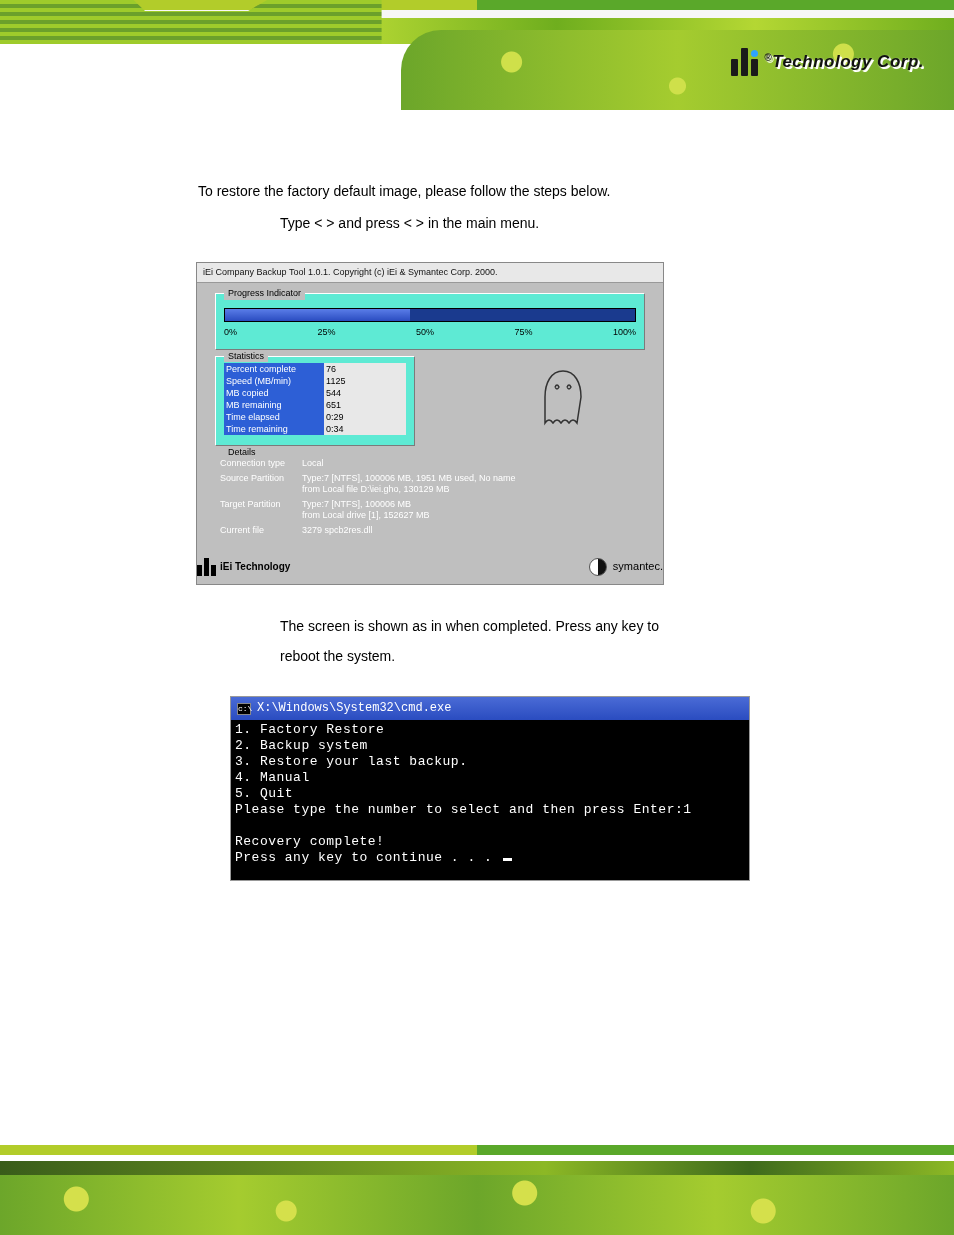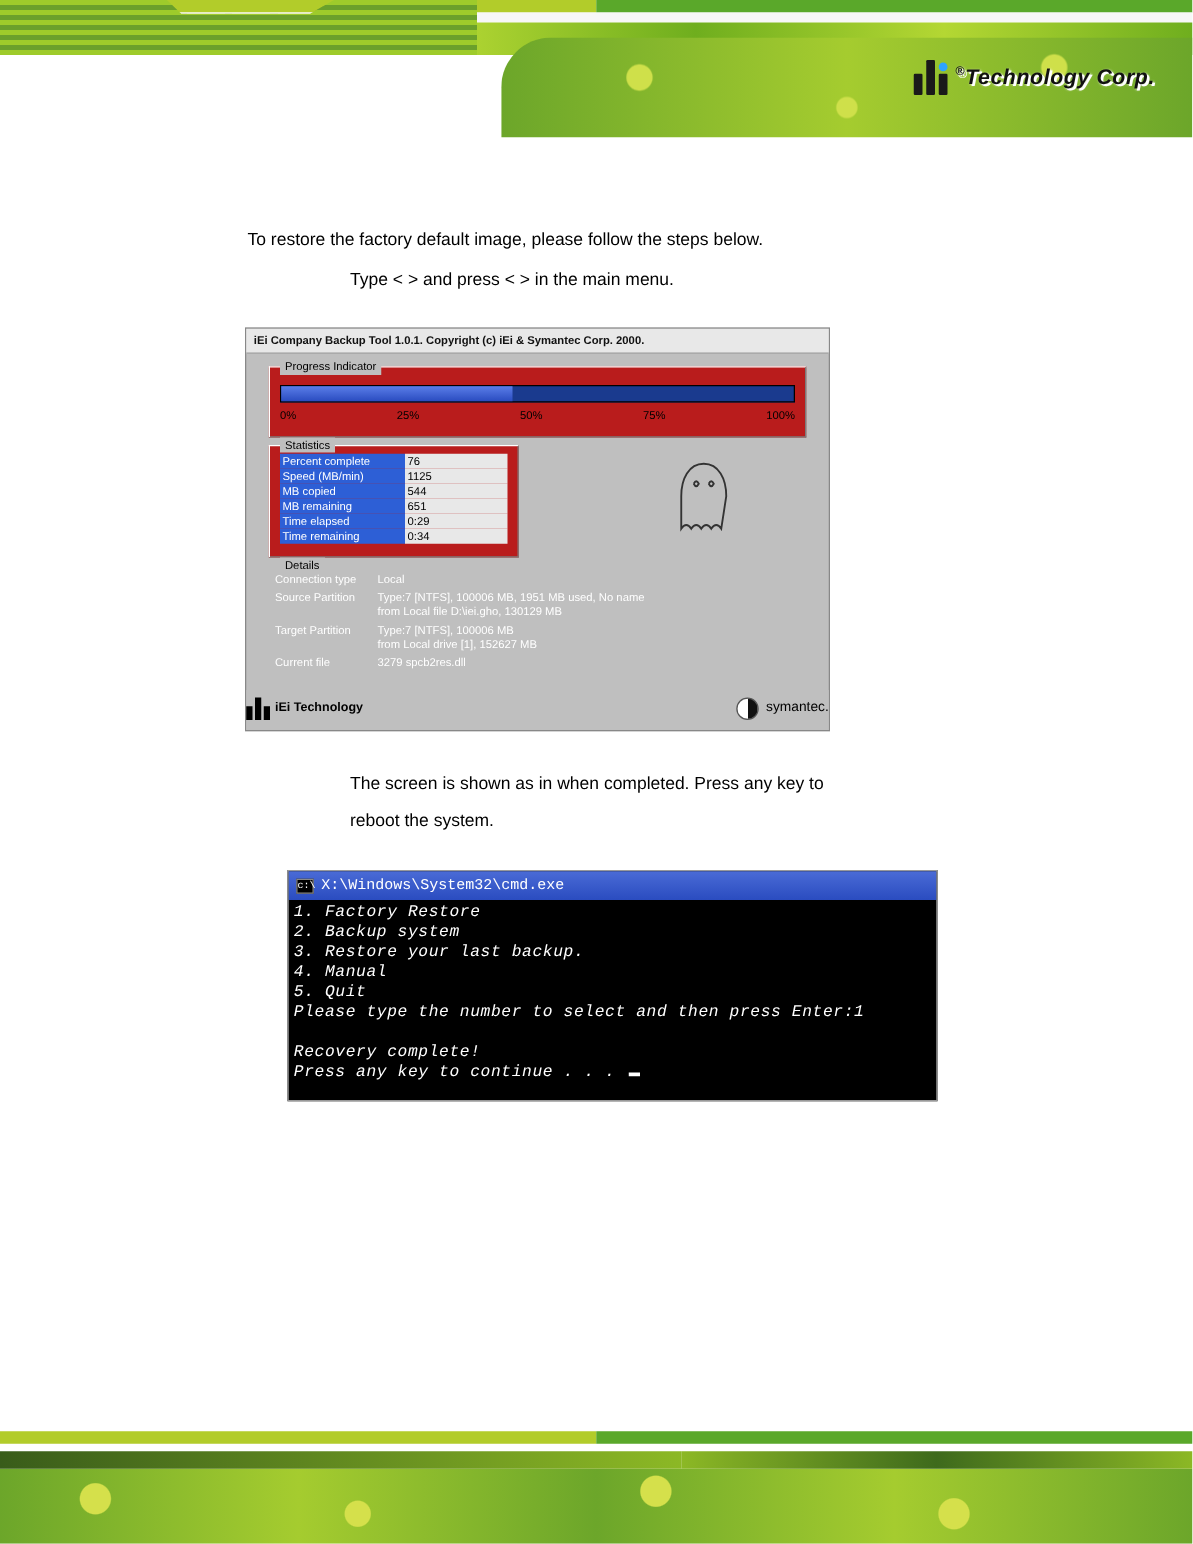--- a/index.html
+++ b/index.html
@@ -55,23 +55,23 @@
   .footer-accent .g2 { flex:3; background: linear-gradient(90deg,#8cb825,#3e6a1c,#8cb825); }
 
   
   .content { padding: 70px 60px 0 200px; font-size: 14px; color:#000; line-height: 1.4; }
   .content p { margin-bottom: 6px; }
   .intro { margin-left: -2px; margin-bottom: 40px; }
   .step { margin-left: 80px; margin-bottom: 24px; line-height: 2.2; }
 
   
   .ghost { margin: 8px 0 16px -4px; width: 468px; background:#bfbfbf; border:1px solid #888; font-family: "MS Sans Serif", Tahoma, sans-serif; font-size:10px; }
-  .ghost .titlebar { background:#e8e8e8; color:#111; font-size:9px; padding:3px 6px; border-bottom:1px solid #999; font-weight:bold; }
+  .ghost .titlebar { background:#e8e8e8; color:#111; font-size:9px; padding:3px 6px; border-bottom:1px solid #999; font-weight:normal; }
   .ghost-inner { padding:10px 18px 6px; position:relative; min-height:260px; }
-  .gbox { background:#b91c1c; border:1px solid #fff; border-right-color:#7b7b7b; border-bottom-color:#7b7b7b; padding:6px 8px 10px; margin-bottom:6px; position:relative; }
+  .gbox { background:#5eead4; border:1px solid #fff; border-right-color:#7b7b7b; border-bottom-color:#7b7b7b; padding:6px 8px 10px; margin-bottom:6px; position:relative; }
   .gbox-label { position:absolute; top:-7px; left:8px; background:#bfbfbf; padding:0 4px; font-size:9px; }
   .progbar { height:14px; background:#1a3a8e; border:1px solid #000; margin:8px 0 4px; position:relative; }
   .progbar-fill { height:100%; background:#3a5cd6; background:linear-gradient(180deg,#5a7de8,#2a4cc0); width:45%; }
   .ticks { display:flex; justify-content:space-between; font-size:9px; color:#000; margin-top:2px; }
   .stats { width:200px; }
   .stats table { width:100%; border-collapse:collapse; }
   .stats td { font-size:9px; padding:0 2px; line-height:12px; }
   .stats td:first-child { background:#2d5fd6; color:#fff; width:55%;margin-top:20px; }
   .stats td:last-child { background:#e8e8e8; }
   .details td { font-size:9px; color:#fff; vertical-align:top; padding:1px 2px; line-height:11px; }
@@ -86,21 +86,21 @@
   .iei-tag .bars span:nth-child(2){height:18px}
   .iei-tag .bars span:nth-child(3){height:11px}
   .iei-tag .txt { font-weight:bold; font-size:10px; }
   .sym-tag { display:flex; align-items:center; gap:6px; font-size:11px; }
   .sym-tag .swirl { width:18px; height:18px; border-radius:50%; background:conic-gradient(#111 0 50%, #fff 50% 100%); border:1px solid #555; }
 
   
   .cmd { margin: 8px 0 0 30px; width: 520px; background:#000; border:1px solid #999; font-family: "Lucida Console", "Courier New", monospace; font-size:13px; color:#fff; }
   .cmd .titlebar { background: linear-gradient(180deg,#4a6bd6,#2a4cc0); color:#fff; font-size:12px; padding:3px 6px; display:flex; align-items:center; gap:6px; }
   .cmd .icon { width:14px; height:12px; background:#000; border:1px solid #888; display:inline-block; font-size:8px; line-height:10px; text-align:center; }
-  .cmd-body { padding:2px 4px 14px; white-space:pre; line-height:16px; letter-spacing:0.5px;font-style:italic; }
+  .cmd-body { padding:2px 4px 14px; white-space:pre; line-height:16px; letter-spacing:0.5px; }
   .cmd-body .cursor { display:inline-block; width:9px; height:3px; background:#fff; vertical-align:baseline; margin-left:2px; }
 </style>
 </head>
 <body>
 
 <div class="header">
   <div class="header-strip">
     <div class="strip-top">
         <div class="y"></div>
         <div class="g"></div>

